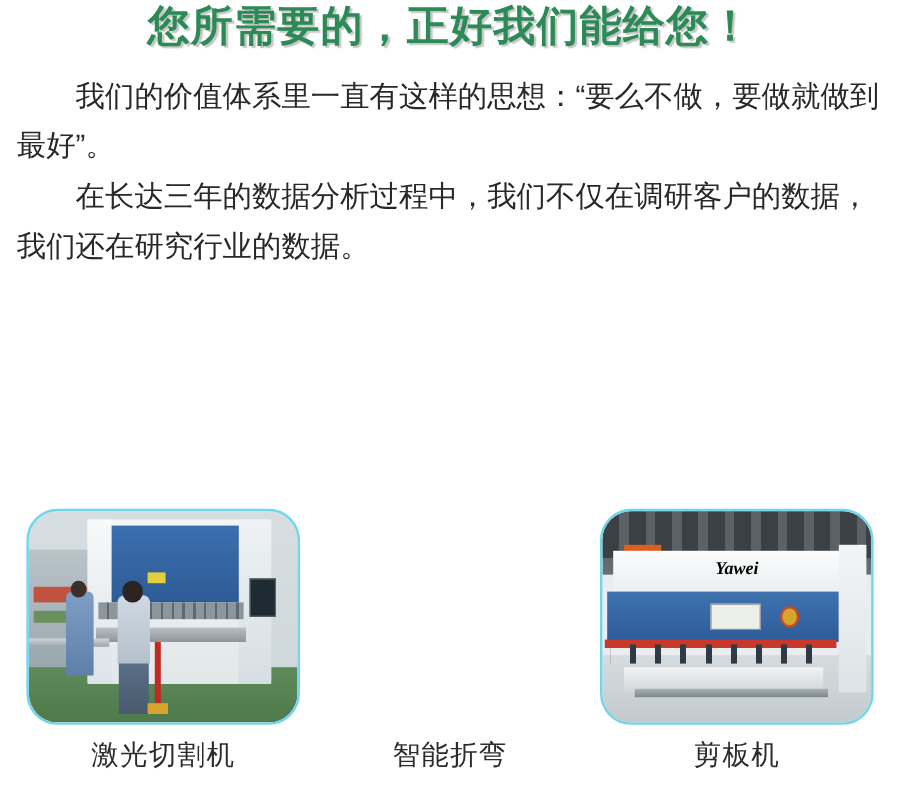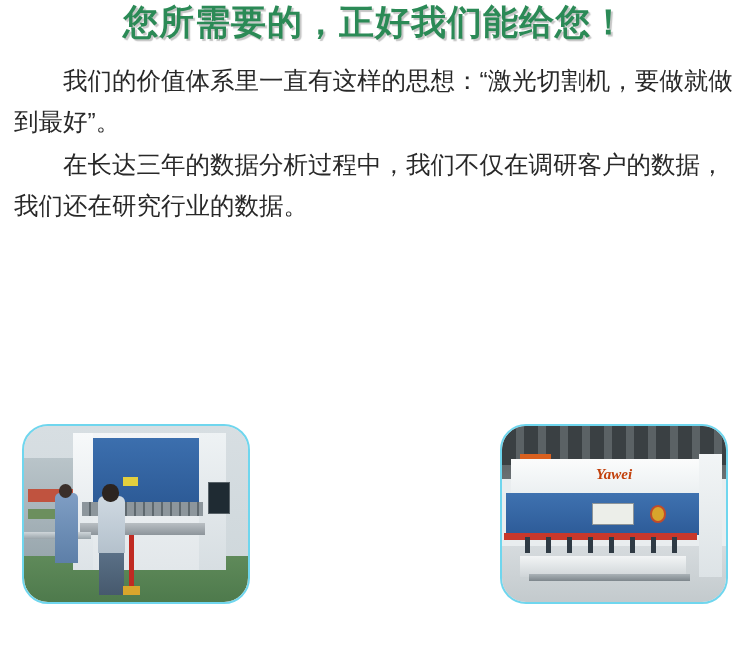--- a/index.html
+++ b/index.html
@@ -160,21 +160,21 @@
   .p3 .wall{height:30%;background:linear-gradient(#4a4f52,#6a7073);}
   .p3 .roof{position:absolute;left:0;right:0;top:0;height:22%;
     background:repeating-linear-gradient(90deg,#3a4043 0 14px,#5b6265 14px 22px);}
   .p3 .floor{height:32%;background:linear-gradient(#d6dbde,#c3cacd);}
   .p3 .mid{position:absolute;left:0;right:0;top:30%;height:38%;background:#e9edef;}
   .p3 .body-white{position:absolute;left:4%;top:19%;width:88%;height:22%;
     background:linear-gradient(#fbfcfc,#e9eef0);}
   .p3 .body-blue{position:absolute;left:2%;top:38%;width:86%;height:24%;
     background:linear-gradient(#3f72b0,#2d5b98);}
   .p3 .yawei{position:absolute;left:50%;top:23%;transform:translateX(-50%);
-    color:#c2410c;font-weight:bold;font-style:italic;font-size:15px;
+    color:#000000;font-weight:bold;font-style:italic;font-size:15px;
     font-family:"Liberation Serif",serif;letter-spacing:0px;}
   .p3 .redbar{position:absolute;left:1%;top:61%;width:86%;height:4%;background:#c8382b;}
   .p3 .clamps{position:absolute;left:3%;top:63%;width:82%;height:9%;
     background:repeating-linear-gradient(90deg,transparent 0 16px,#2f3a44 16px 21px);}
   .p3 .plate{position:absolute;left:8%;top:74%;width:74%;height:12%;
     background:linear-gradient(#f2f4f5,#cfd5d8);}
   .p3 .bar{position:absolute;left:12%;top:84%;width:72%;height:4%;
     background:linear-gradient(#aab2b7,#7d868c);}
   .p3 .rightcol{position:absolute;left:88%;top:16%;width:10%;height:70%;
     background:linear-gradient(#f2f5f6,#dde3e6);}
@@ -197,21 +197,21 @@
   }
 </style>
 </head>
 <body>
 
 <div class="page">
 
   <div class="headline">您所需要的，正好我们能给您！</div>
 
   <div class="body-copy">
-    <p class="para">我们的价值体系里一直有这样的思想：“激光切割机，要做就做到最好”。</p>
+    <p class="para">我们的价值体系里一直有这样的思想：“要么不做，要做就做到最好”。</p>
     <p class="para">在长达三年的数据分析过程中，我们不仅在调研客户的数据，我们还在研究行业的数据。</p>
   </div>
 
   <div class="photo-row">
 
 
     <div class="photo-card p2">
       <div class="photo-inner">
         <div class="wall"></div>
         <div class="bg-left"></div>
@@ -252,14 +252,19 @@
         <div class="redbar"></div>
         <div class="clamps"></div>
         <div class="plate"></div>
         <div class="bar"></div>
         <div class="rightcol"></div>
       </div>
     </div>
 
   </div>
 
+  <div class="caption-row">
+    <div class="caption">激光切割机</div>
+    <div class="caption">智能折弯</div>
+    <div class="caption">剪板机</div>
+  </div>
 
 </div>
 
 </body></html>

